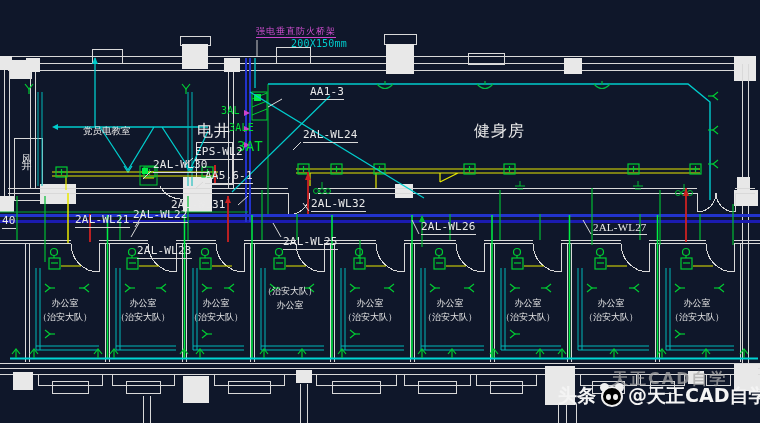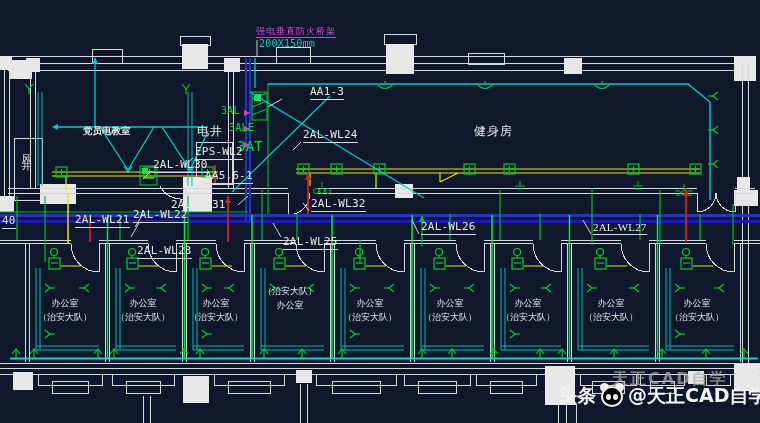--- a/index.html
+++ b/index.html
@@ -2,22 +2,22 @@
 <html><head>
 <meta charset="utf-8">
 <style>
   html,body{margin:0;padding:0;background:#000;}
   .canvas{position:relative;width:760px;height:423px;background:#0f172a;overflow:hidden;
           font-family:"DejaVu Sans",sans-serif;}
   .canvas svg{position:absolute;left:0;top:0;}
   .lbl{position:absolute;color:#e9e9e9;font-family:"DejaVu Sans Mono","Liberation Mono",monospace;
        font-size:11px;line-height:12px;letter-spacing:.2px;white-space:nowrap;}
   .u{border-bottom:1px solid #d8d8d8;padding-bottom:1px;}
-  .cjk{font-family:"DejaVu Sans",sans-serif;font-size:12px;letter-spacing:1px;}
-  .green{color:#00dd33;} .cyan{color:#00cccc;} .mag{color:#d24fd2;}
+  .cjk{font-family:"DejaVu Sans",sans-serif;font-size:16px;letter-spacing:1px;}
+  .green{color:#00dd33;} .cyan{color:#00cccc;padding-left:32px;} .mag{color:#d24fd2;}
   .note1{font-size:9px;letter-spacing:1px;border-bottom:1px solid #cc44cc;}
   .vert{writing-mode:vertical-rl;letter-spacing:6px;font-size:10px;}
   .office{position:absolute;width:76px;text-align:center;color:#e6e6e6;font-size:9px;line-height:14px;}
   .office span{display:block;}
   .wm{position:absolute;left:558px;top:383px;display:flex;align-items:center;gap:3px;
       color:#f4f4f4;font-weight:bold;font-size:19px;white-space:nowrap;}
   .wm-shadow{position:absolute;left:612px;top:369px;color:#a9a9a9;opacity:.75;
       font-weight:bold;font-size:16px;letter-spacing:2px;white-space:nowrap;text-align:center;}
   .logo{width:26px;height:26px;position:relative;flex:0 0 auto;}
   .logo .head{position:absolute;left:2px;top:3px;right:2px;bottom:2px;border:2px solid #f0f0f0;
@@ -351,21 +351,21 @@
   <div class="lbl green" style="left:237px;top:140px;font-size:14px;">3AT</div>
 
   <div class="lbl cjk" style="left:197px;top:125px;">电井</div>
   <div class="lbl u" style="left:195px;top:146px;">EPS-WL2</div>
   <div class="lbl u" style="left:153px;top:159px;">2AL-WL30</div>
   <div class="lbl u" style="left:205px;top:170px;">AA5,6-1</div>
   <div class="lbl" style="left:171px;top:199px;">2AL-WL31</div>
   <div class="lbl u" style="left:303px;top:129px;">2AL-WL24</div>
   <div class="lbl u" style="left:311px;top:198px;text-align:center;">2AL-WL32</div>
 
-  <div class="lbl cjk" style="left:83px;top:125px;font-size:9.5px;letter-spacing:0;font-weight:bold;">党员电教室</div>
+  <div class="lbl cjk" style="left:83px;top:125px;font-size:9.5px;letter-spacing:0;">党员电教室</div>
   <div class="lbl cjk vert" style="left:20px;top:146px;">风井</div>
   <div class="lbl cjk" style="left:474px;top:125px;">健身房</div>
 
   <div class="lbl u" style="left:2px;top:215px;">40</div>
   <div class="lbl u" style="left:75px;top:214px;">2AL-WL21</div>
   <div class="lbl u" style="left:133px;top:209px;">2AL-WL22</div>
   <div class="lbl u" style="left:137px;top:224px;margin-top:21px;">2AL-WL23</div>
   <div class="lbl u" style="left:283px;top:236px;">2AL-WL25</div>
   <div class="lbl u" style="left:421px;top:221px;">2AL-WL26</div>
   <div class="lbl u" style="left:593px;top:221px;font-family:Liberation Serif, serif;">2AL-WL27</div>

